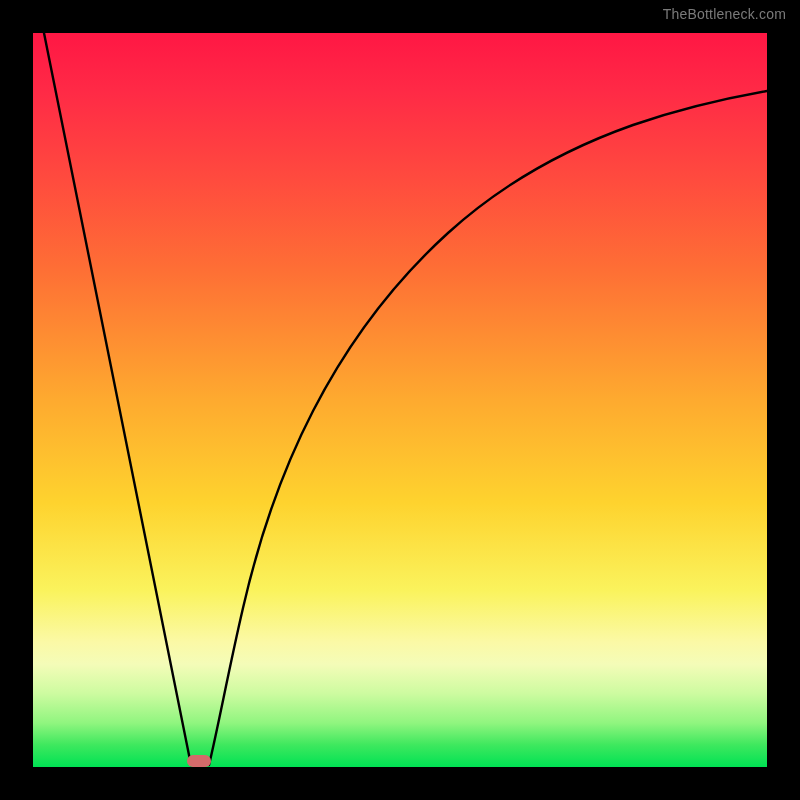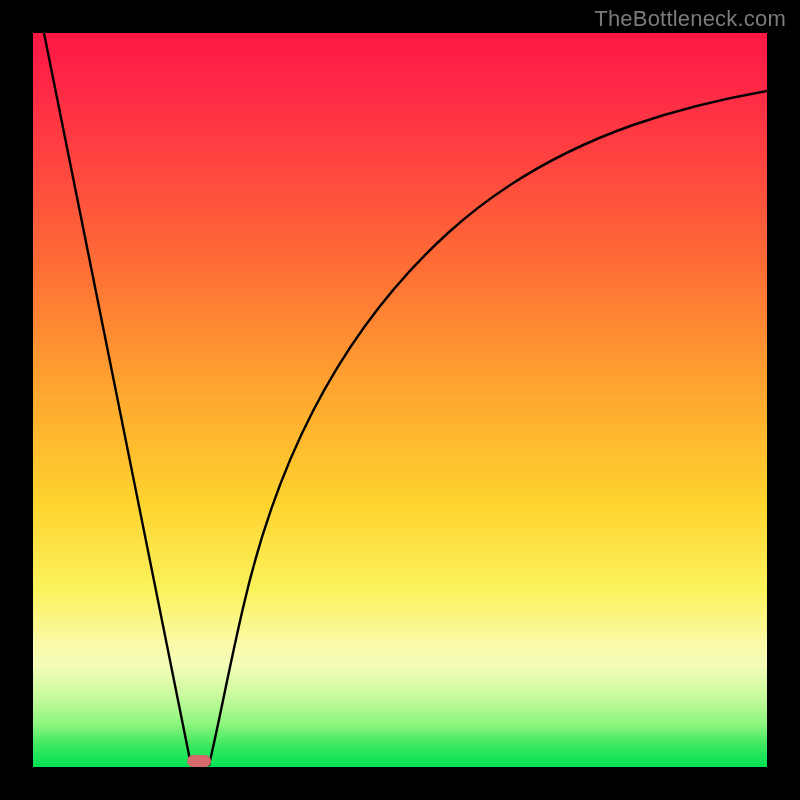--- a/index.html
+++ b/index.html
@@ -41,21 +41,21 @@
       #90f57f 94%,
       #3ee85e 97%,
       #00e253 100%
     );
   }
   .watermark {
     position: absolute;
     top: 6px;
     right: 14px;
     color: #7a7a7a;
-    font-size: 22px;
+    font-size: 14px;
     letter-spacing: 0.2px;
     font-weight: 400;
   }
   svg.curves {
     position: absolute;
     left: 0;
     top: 0;
     width: 734px;
     height: 734px;
   }

